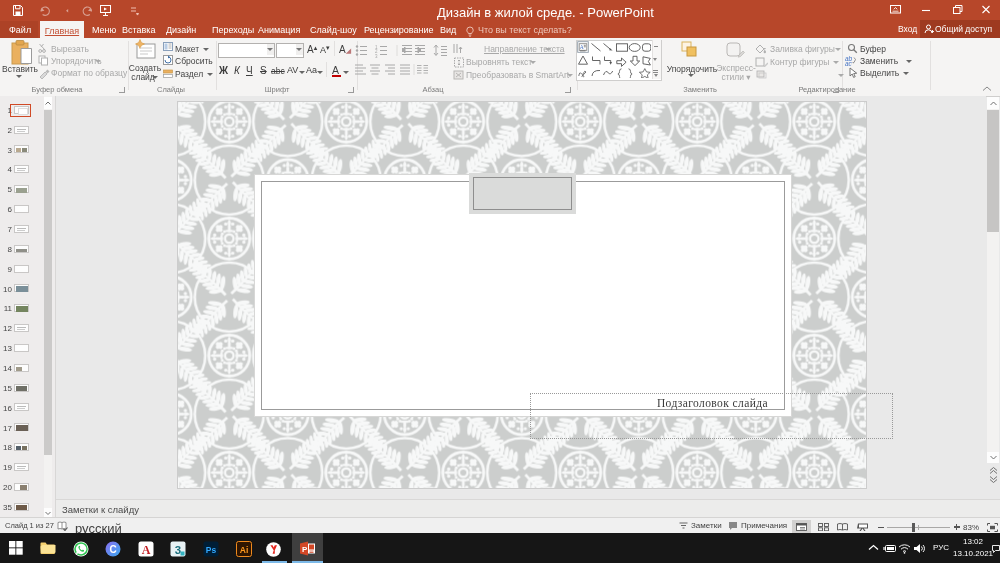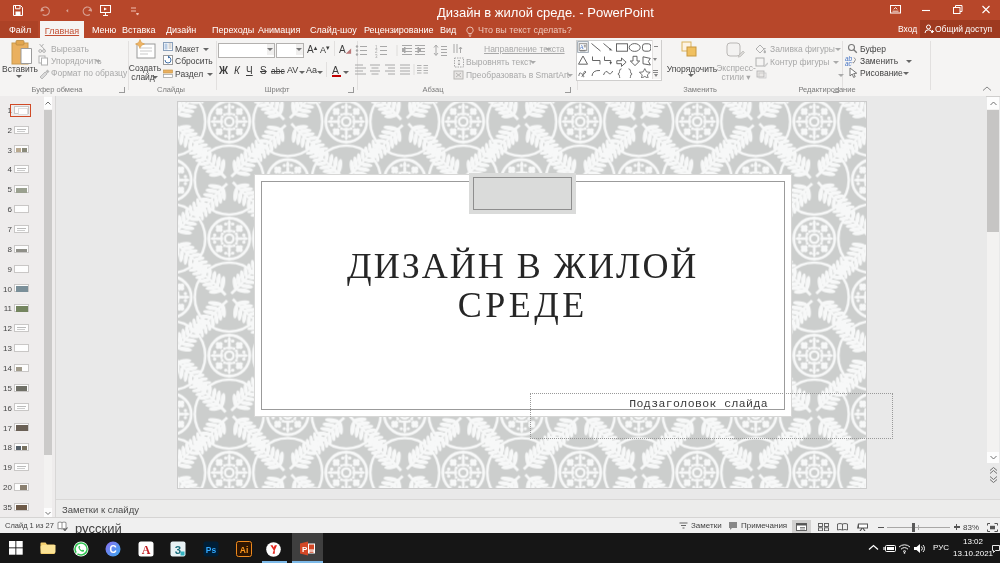--- a/index.html
+++ b/index.html
@@ -308,21 +308,21 @@
         <text x="0" y="6" font-size="6.5" fill="#4472c4" font-style="italic">ab</text>
         <text x="0" y="11" font-size="6.5" fill="#4472c4" font-style="italic">ac</text>
         <path d="M9,2.5 q3,1.5 0,5" fill="none" stroke="#777" stroke-width="0.8"></path>
         <path d="M9,7 l-1.8,0.4 1.2,1.2 z" fill="#777"></path>
       </svg>
 <div class="abs rtxt" style="left:860px;top:18px;">Заменить</div>
 <div class="abs arr" style="left:906px;top:22px;"></div>
 <svg class="abs" style="left:848px;top:29px;" width="11" height="12" viewBox="0 0 11 12">
         <path d="M2,1 l0,8 2.2,-2 1.4,3.4 1.6,-0.7 -1.5,-3.2 3,-0.3 z" fill="#fff" stroke="#666" stroke-width="0.9"></path>
       </svg>
-<div class="abs rtxt" style="left:860px;top:30px;">Рисование</div>
+<div class="abs rtxt" style="left:860px;top:30px;">Выделить</div>
 <div class="abs arr" style="left:903px;top:34px;"></div>
 </div>
 
 <div id="lpanel" class="abs"></div>
 <div class="abs" id="thumbs" style="left:0;top:96px;width:56px;height:421px;">
       <div class="abs tnum" style="top:9.90px;">1</div>
 <div class="abs thumb" style="top:9.70px;">
         <i style="left:3px;top:1.5px;width:8px;height:5px;background:#fff;border:0.5px solid #ddd;"></i>
       </div>
 <div class="abs" style="left:10px;top:7.50px;width:19px;height:11.5px;border:1.5px solid #d04a26;"></div>
@@ -537,26 +537,25 @@
 <use href="#lc" x="58.5"></use>
             <use href="#lc" x="58.5" y="117"></use>
             <use href="#lc" y="58.5"></use>
             <use href="#lc" x="117" y="58.5"></use>
 </pattern>
 </defs>
 <rect width="688" height="386" fill="url(#pat)"></rect>
 </svg>
 <div class="abs" style="left:75.5px;top:71.5px;width:538.5px;height:243.5px;background:#fff;border:1px solid #d7d7d6;box-sizing:border-box;"></div>
 <div class="abs" style="left:82.5px;top:79px;width:524.5px;height:229px;border:1px solid #9b9b9b;box-sizing:border-box;"></div>
-<div class="abs" id="title" style="left:82.5px;top:144.5px;width:524.5px;text-align:center;font-family:'Liberation Serif',serif;font-size:36px;line-height:39px;color:#262626;letter-spacing:2px;">ДИЗАЙН В ЖИЛОЙ<br><span style="letter-spacing:3.5px;">СРЕДЕ</span></div>
 <div class="abs" style="left:290.8px;top:70.6px;width:107px;height:41.4px;background:#dadbda;"></div>
 <div class="abs" style="left:294.8px;top:74.6px;width:99px;height:33.4px;border:1px solid #8e8e8e;box-sizing:border-box;"></div>
 </div>
 <div class="abs" style="left:530px;top:392.6px;width:362.8px;height:46.2px;border:1px dotted #999;box-sizing:border-box;"></div>
-<div class="abs" style="left:628px;top:396.5px;width:140px;text-align:right;font-family:Liberation Mono, monospace;font-size:11.5px;color:#3a3a3a;letter-spacing:0.4px;">Подзаголовок слайда</div>
+<div class="abs" style="left:628px;top:396.5px;width:140px;text-align:right;font-family:Liberation Serif, serif;font-size:11.5px;color:#3a3a3a;letter-spacing:0.4px;">Подзаголовок слайда</div>
 
 <div class="abs" style="left:56px;top:499px;width:944px;height:18px;background:#ececeb;border-top:1px solid #d9d8d7;box-sizing:border-box;"></div>
 <div class="abs" style="left:62px;top:504px;font-size:9.5px;color:#4a4a4a;">Заметки к слайду</div>
 
 <div id="status" class="abs"></div>
 <div class="abs" id="statusitems" style="left:0;top:517px;width:1000px;height:16px;">
 <div class="abs stxt" style="left:5px;font-size:7.5px;">Слайд 1 из 27</div>
 <svg class="abs" style="left:57px;top:3.5px;" width="11" height="10" viewBox="0 0 11 10">
         <path d="M1,1.5 q2,-1 4,0 q2,-1 4,0 v6.5 q-2,-1 -4,0 q-2,-1 -4,0 z M5,1.5 v6.5" fill="#fff" stroke="#777" stroke-width="0.8"></path>
         <path d="M6.5,8 l1.5,1.5 2.5,-3" stroke="#555" stroke-width="1.1" fill="none"></path>

